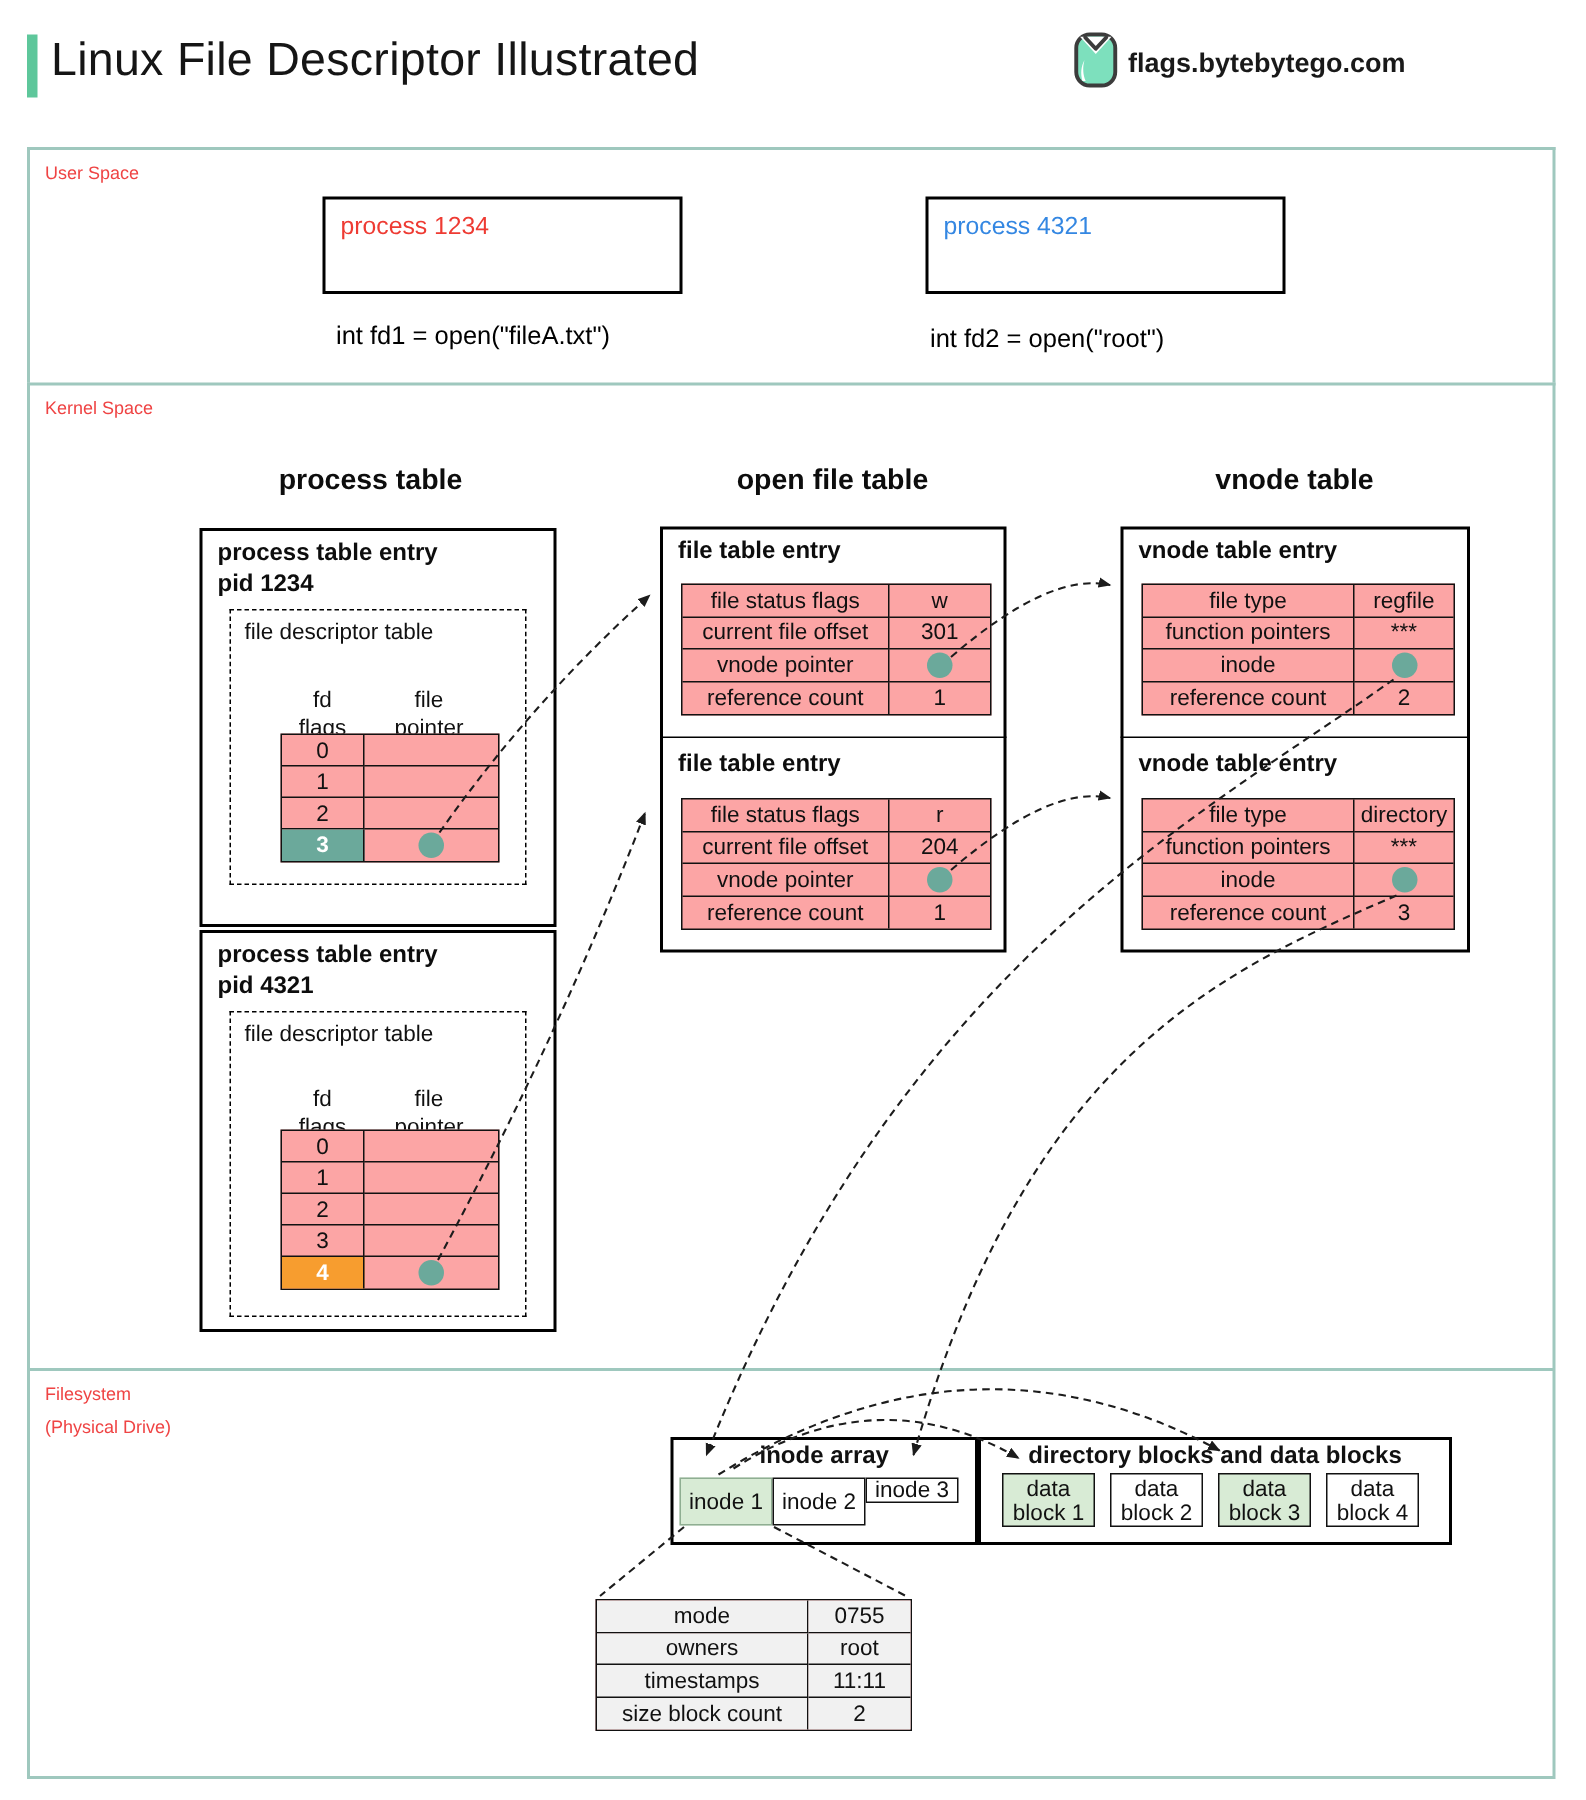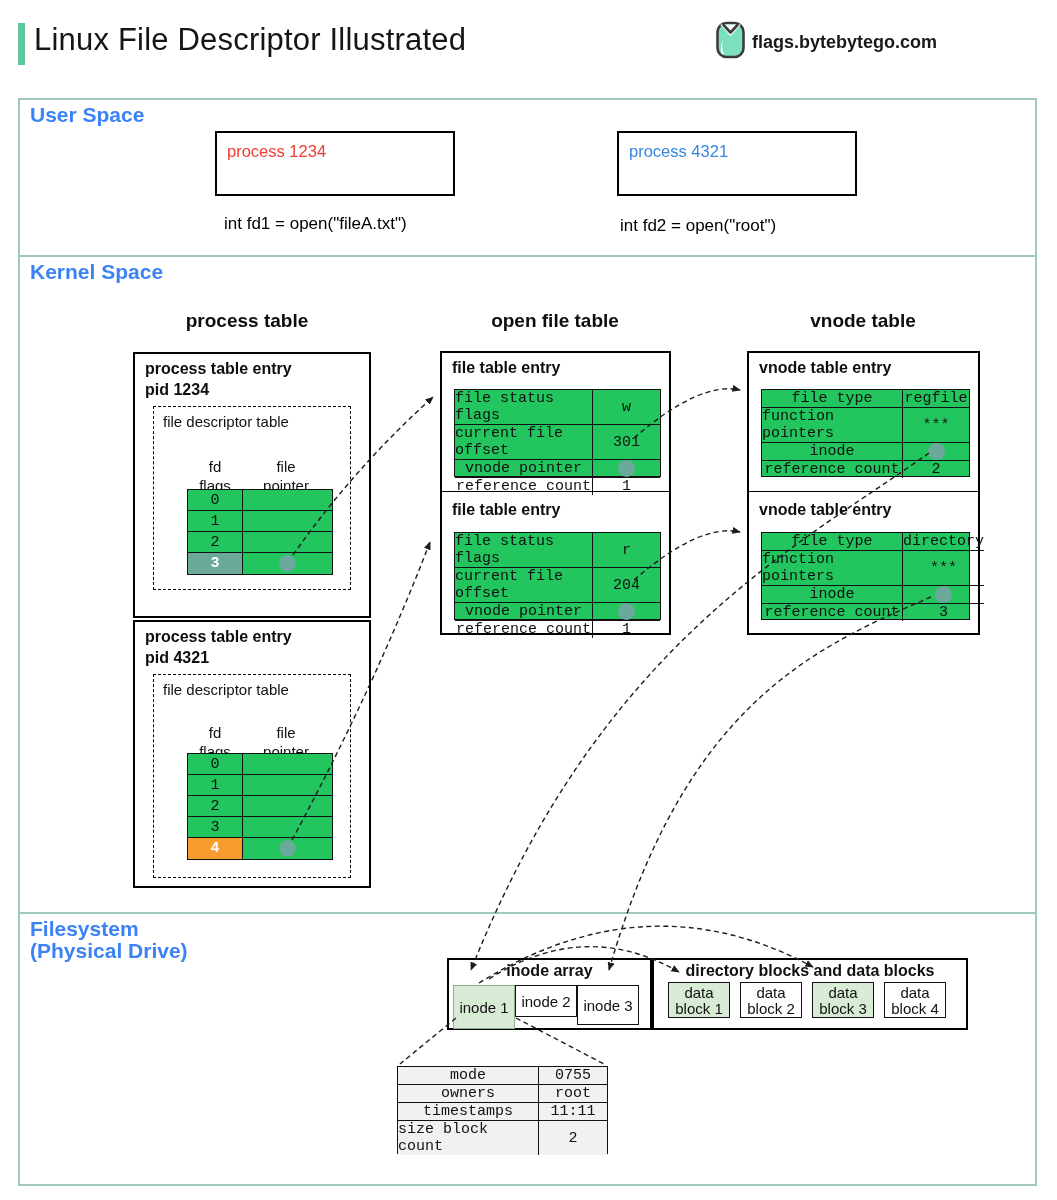--- a/index.html
+++ b/index.html
@@ -5,35 +5,35 @@
   html,body{margin:0;padding:0;background:#fff;}
   .canvas{position:relative;width:1057px;height:1200px;background:#ffffff;
           font-family:"Liberation Sans", sans-serif;color:#111;overflow:hidden;}
   
   .accent-bar{position:absolute;left:18px;top:23px;width:7px;height:42px;background:#5ec79b;}
   .title{position:absolute;left:34px;top:22px;margin:0;font-size:31px;font-weight:400;color:#151515;letter-spacing:.2px;}
   .logo{position:absolute;left:714px;top:21px;display:flex;align-items:center;gap:5px;}
   .logo-text{font-size:18px;font-weight:700;color:#191919;}
   
   .section{position:absolute;border:2px solid #9fc8be;background:transparent;box-sizing:border-box;}
-  .sec-label{position:absolute;font-weight:700;font-size:21px;color:#3b82f6;line-height:22px;}
+  .sec-label{position:absolute;font-weight:400;font-size:12px;color:#ef4444;line-height:22px;}
   
   .proc-box{position:absolute;width:240px;height:65px;border:2px solid #000;box-sizing:border-box;padding:6px 0 0 10px;font-size:16.5px;line-height:24px;}
   .code-line{position:absolute;font-size:17px;color:#000;}
   .t-red{color:#ee3b33;} .t-teal{color:#4f9f8f;} .t-blue{color:#3487e2;} .t-orange{color:#f79d2f;}
   
   .tbl-heading{position:absolute;width:200px;text-align:center;font-size:19px;font-weight:700;color:#0d0d0d;}
   .kbox{position:absolute;border:2px solid #000;box-sizing:border-box;background:#fff;}
   .dashbox{position:absolute;border:1.7px dashed #000;box-sizing:border-box;}
   .entry-title{position:absolute;font-size:16px;font-weight:700;color:#0d0d0d;}
   .plain-label{position:absolute;font-size:15px;color:#111;}
   .colhdr{position:absolute;display:flex;flex-direction:column;align-items:center;font-size:15px;line-height:19px;margin-top:12px;}
   .hdiv{position:absolute;border-top:1.7px solid #000;}
   
-  .gtable{position:absolute;display:grid;border:1.7px solid #111;box-sizing:border-box;background:#22c55e;font-family:Liberation Mono, monospace;}
+  .gtable{position:absolute;display:grid;border:1.7px solid #111;box-sizing:border-box;background:#fca5a5;}
   .gtable>div{display:flex;align-items:center;justify-content:center;font-size:15px;
               border-right:1.7px solid #111;border-bottom:1.7px solid #111;box-sizing:border-box;}
   .gtable>div:nth-child(2n){border-right:none;}
   .gtable>div:nth-last-child(-n+2){border-bottom:none;}
   .hl-teal{background:#6ba99b;color:#fff;font-weight:700;}
   .hl-orange{background:#f79d2f;color:#fff;font-weight:700;}
   .dot{width:17px;height:17px;border-radius:50%;background:#6ba99b;display:inline-block;}
   .graybg>div{background:#f1f1f1;}
   
   .fs-title{position:absolute;text-align:center;font-size:16px;font-weight:700;}
@@ -197,23 +197,23 @@
     <div>inode</div>
     <div>
         <span class="dot"></span>
       </div>
     <div>reference count</div>
     <div>3</div>
   </div>
 
   <div class="kbox" style="left:447px;top:958px;width:205px;height:72px;"></div>
   <div class="fs-title" style="left:447px;top:962px;width:205px;">inode array</div>
-  <div class="cellbox green inode1-border" style="left:453px;top:985px;width:62px;height:44px;">inode 1</div>
+  <div class="cellbox green inode1-border" style="left:453px;top:985px;width:62px;height:32px;">inode 1</div>
   <div class="cellbox" style="left:515px;top:985px;width:62px;height:32px;">inode 2</div>
-  <div class="cellbox" style="left:577px;top:985px;width:62px;height:40px;">inode 3</div>
+  <div class="cellbox" style="left:577px;top:985px;width:62px;height:17px;">inode 3</div>
 
   <div class="kbox" style="left:652px;top:958px;width:316px;height:72px;"></div>
   <div class="fs-title" style="left:652px;top:962px;width:316px;">directory blocks and data blocks</div>
   <div class="cellbox datacell green" style="left:668px;top:982px;width:62px;height:36px;">
     <span>data</span>
     <span>block 1</span>
   </div>
   <div class="cellbox datacell" style="left:740px;top:982px;width:62px;height:36px;">
     <span>data</span>
     <span>block 2</span>

